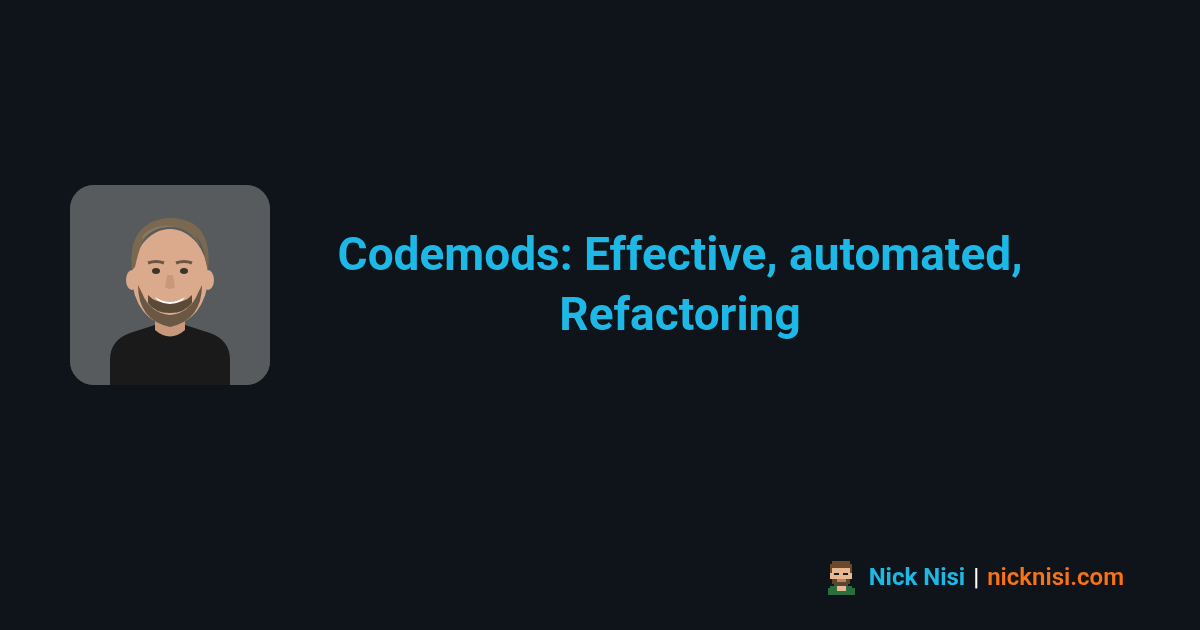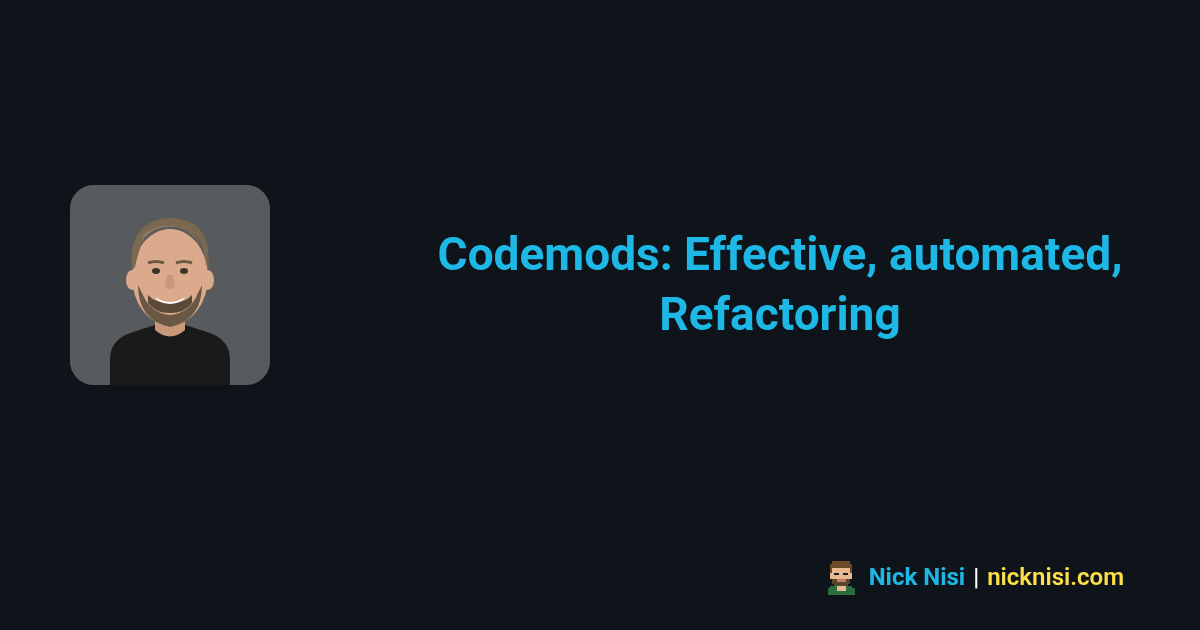--- a/index.html
+++ b/index.html
@@ -33,21 +33,21 @@
       margin-top: -60px;
     }
     .avatar svg {
       width: 100%;
       height: 100%;
     }
     .title-area {
       flex: 1;
       display: flex;
       align-items: center;
-      justify-content: flex-end;
+      justify-content: flex-start;
       margin-top: -60px;
     }
     .title {
       color: #1eb8e6;
       font-size: 46px;
       font-weight: 700;
       text-align: center;
       line-height: 1.3;
       max-width: 700px;
     }
@@ -72,21 +72,21 @@
       gap: 8px;
     }
     .author-name {
       color: #1eb8e6;
       font-weight: 700;
     }
     .divider {
       color: #ffffff;
     }
     .site-name {
-      color: #fde047;
+      color: #f97316;
     }
   </style>
 </head>
 <body>
 
 <div class="container">
   <div class="avatar">
     <svg viewBox="0 0 200 200" xmlns="http://www.w3.org/2000/svg">
       <rect width="200" height="200" fill="#575b5e"></rect>
 

